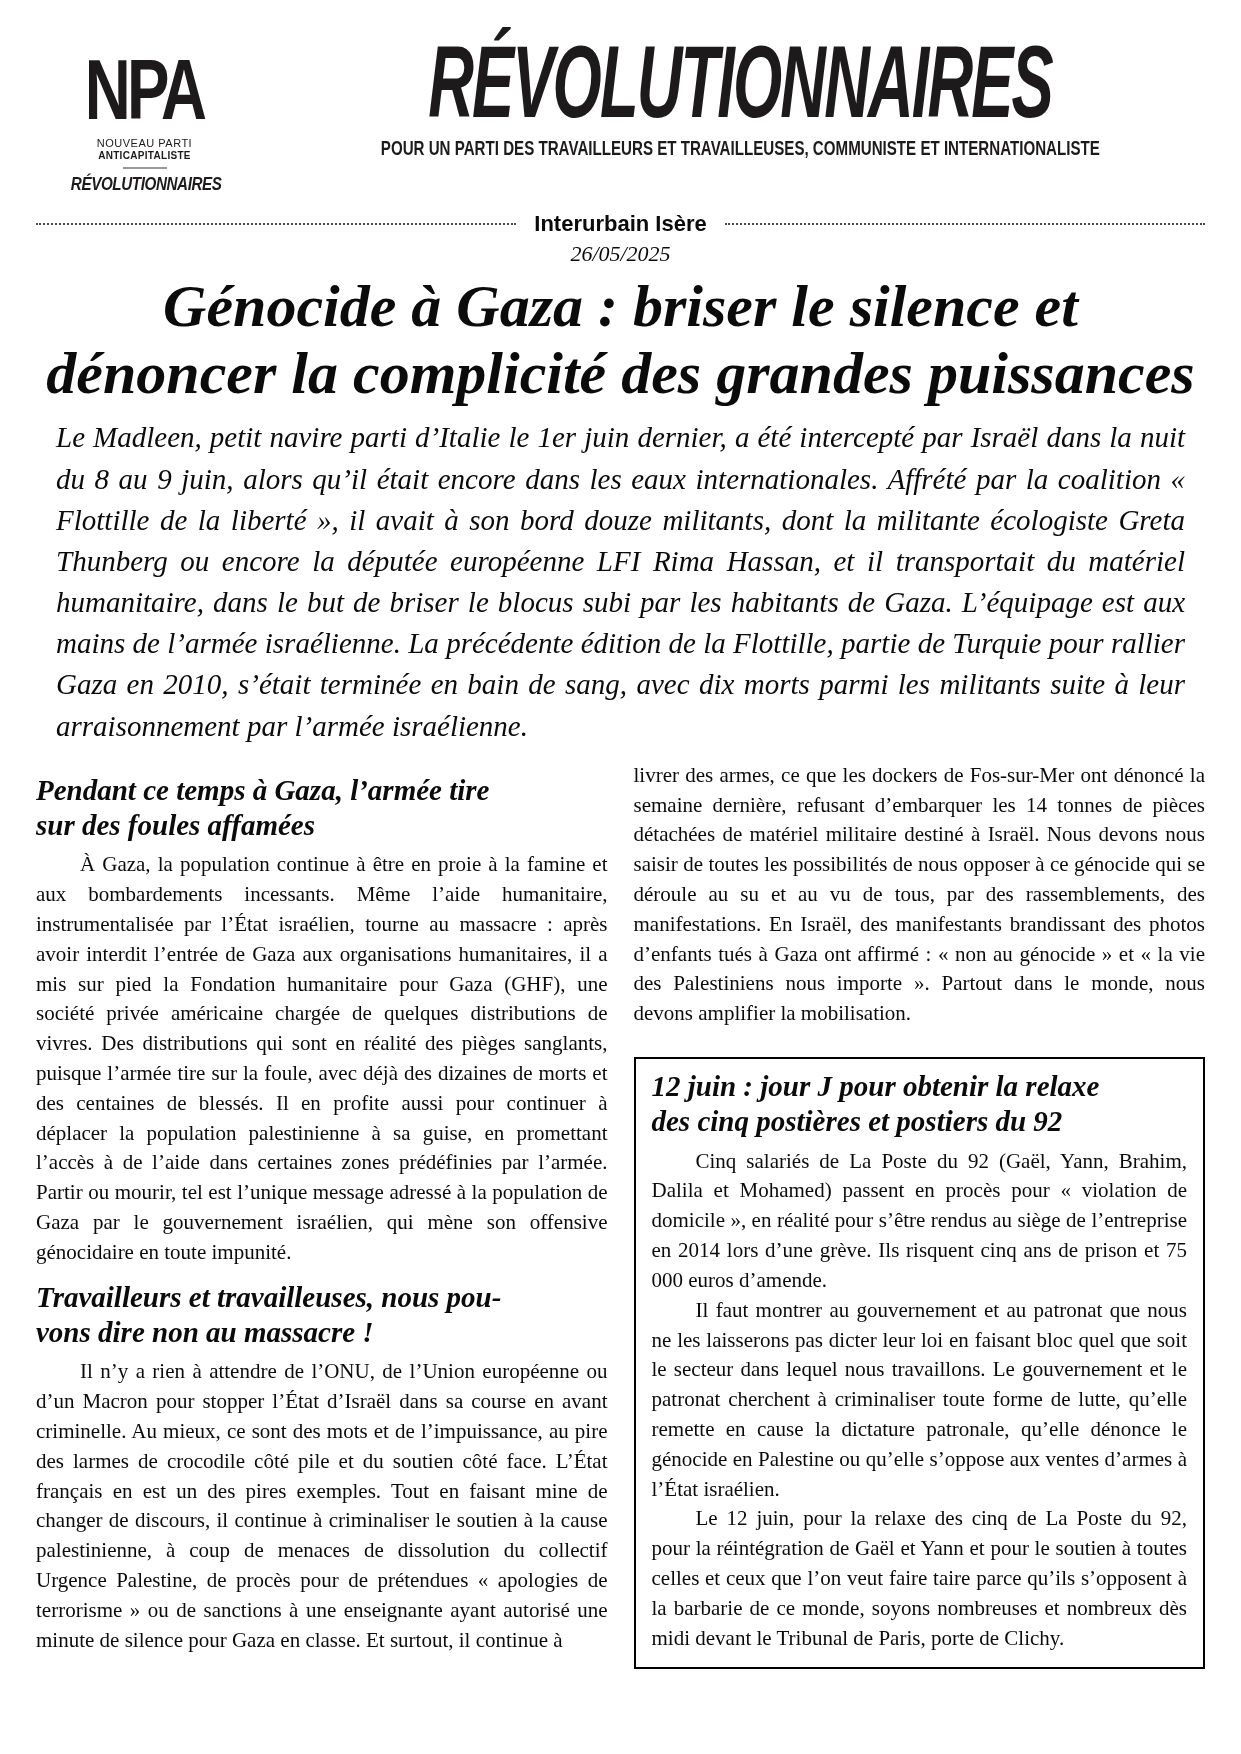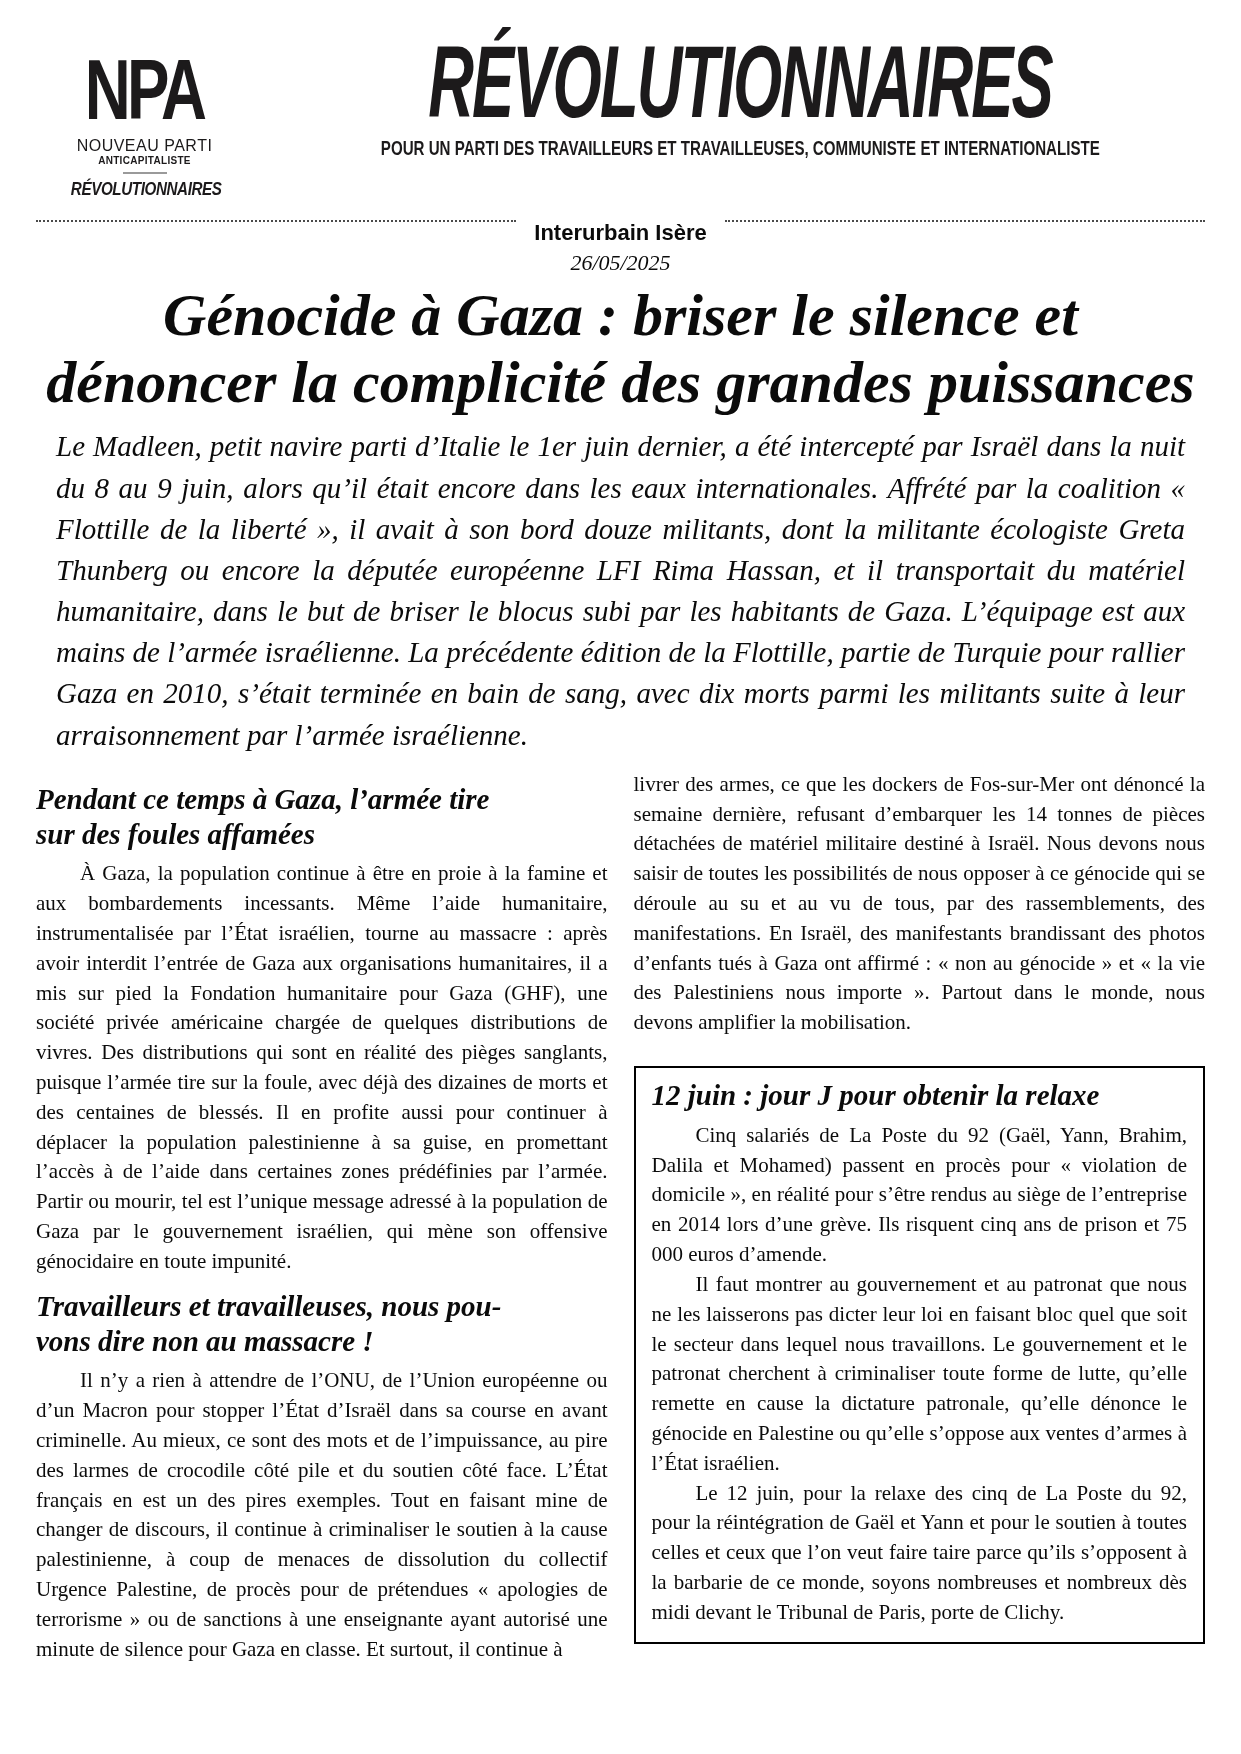--- a/index.html
+++ b/index.html
@@ -18,21 +18,21 @@
   }
   .npa-logo{
     width:185px;flex:0 0 auto;text-align:center;
     font-family:"Liberation Sans", sans-serif;line-height:1;
     margin-top:12px;
   }
   .npa-acronym{
     display:inline-block;font-weight:bold;font-size:86px;
     letter-spacing:-5px;transform:scaleX(0.74);transform-origin:center;
   }
-  .npa-sub1{font-size:16px;letter-spacing:.5px;margin-top:6px;}
+  .npa-sub1{font-size:11px;letter-spacing:.5px;margin-top:6px;}
   .npa-sub2{font-size:10px;font-weight:bold;letter-spacing:.3px;margin-top:2px;}
   .npa-divider{width:44px;border-top:2px solid #9a9a9a;margin:6px auto 5px;}
   .npa-revo{
     display:inline-block;font-size:19px;font-weight:bold;font-style:italic;
     transform:scaleX(0.8);transform-origin:center;letter-spacing:-0.5px;
   }
   .mast-center{flex:1 1 auto;text-align:center;overflow:visible;}
   .mast-title{
     display:inline-block;white-space:nowrap;
     font-family:"Liberation Sans", sans-serif;
@@ -43,22 +43,22 @@
   .mast-tagline{
     display:inline-block;white-space:nowrap;
     font-family:"Liberation Sans", sans-serif;
     font-weight:bold;font-size:21px;letter-spacing:0;
     transform:scaleX(0.72);transform-origin:center;
     margin-top:4px;
   }
 
   
   .edition-row{
-    display:flex;align-items:flex-start;gap:18px;
-    padding:0 36px;margin-top:16px;height:26px;
+    display:flex;align-items:center;gap:18px;
+    padding:0 36px;margin-top:7px;height:26px;
   }
   .dots{flex:1 1 auto;height:0;border-top:2px dotted #4a4a4a;}
   .edition-label{
     flex:0 0 auto;
     font-family:"Liberation Sans", sans-serif;
     font-weight:bold;font-size:22px;white-space:nowrap;
   }
   .issue-date{
     text-align:center;font-style:italic;font-size:22px;margin-top:4px;
   }
@@ -149,20 +149,21 @@
       </h2>
       <p>Il n’y a rien à attendre de l’ONU, de l’Union européenne ou d’un Macron pour stopper l’État d’Israël dans sa course en avant criminelle. Au mieux, ce sont des mots et de l’impuissance, au pire des larmes de crocodile côté pile et du soutien côté face. L’État français en est un des pires exemples. Tout en faisant mine de changer de discours, il continue à criminaliser le soutien à la cause palestinienne, à coup de menaces de dissolution du collectif Urgence Palestine, de procès pour de prétendues « apologies de terrorisme » ou de sanctions à une enseignante ayant autorisé une minute de silence pour Gaza en classe. Et surtout, il continue à</p>
     </div>
 
     <div class="col">
       <p class="cont">livrer des armes, ce que les dockers de Fos-sur-Mer ont dénoncé la semaine dernière, refusant d’embarquer les 14 tonnes de pièces détachées de matériel militaire destiné à Israël. Nous devons nous saisir de toutes les possibilités de nous opposer à ce génocide qui se déroule au su et au vu de tous, par des rassemblements, des manifestations. En Israël, des manifestants brandissant des photos d’enfants tués à Gaza ont affirmé : « non au génocide » et « la vie des Palestiniens nous importe ». Partout dans le monde, nous devons amplifier la mobilisation.</p>
 
       <div class="notice-box">
         <h2 class="sec">
           <span class="h-line">12 juin : jour J pour obtenir la relaxe</span>
+          <span class="h-line">des cinq postières et postiers du 92</span>
         </h2>
         <p>Cinq salariés de La Poste du 92 (Gaël, Yann, Brahim, Dalila et Mohamed) passent en procès pour « violation de domicile », en réalité pour s’être rendus au siège de l’entreprise en 2014 lors d’une grève. Ils risquent cinq ans de prison et 75 000 euros d’amende.</p>
         <p>Il faut montrer au gouvernement et au patronat que nous ne les laisserons pas dicter leur loi en faisant bloc quel que soit le secteur dans lequel nous travaillons. Le gouvernement et le patronat cherchent à criminaliser toute forme de lutte, qu’elle remette en cause la dictature patronale, qu’elle dénonce le génocide en Palestine ou qu’elle s’oppose aux ventes d’armes à l’État israélien.</p>
         <p>Le 12 juin, pour la relaxe des cinq de La Poste du 92, pour la réintégration de Gaël et Yann et pour le soutien à toutes celles et ceux que l’on veut faire taire parce qu’ils s’opposent à la barbarie de ce monde, soyons nombreuses et nombreux dès midi devant le Tribunal de Paris, porte de Clichy.</p>
       </div>
     </div>
 
   </div>
 </div>
 

